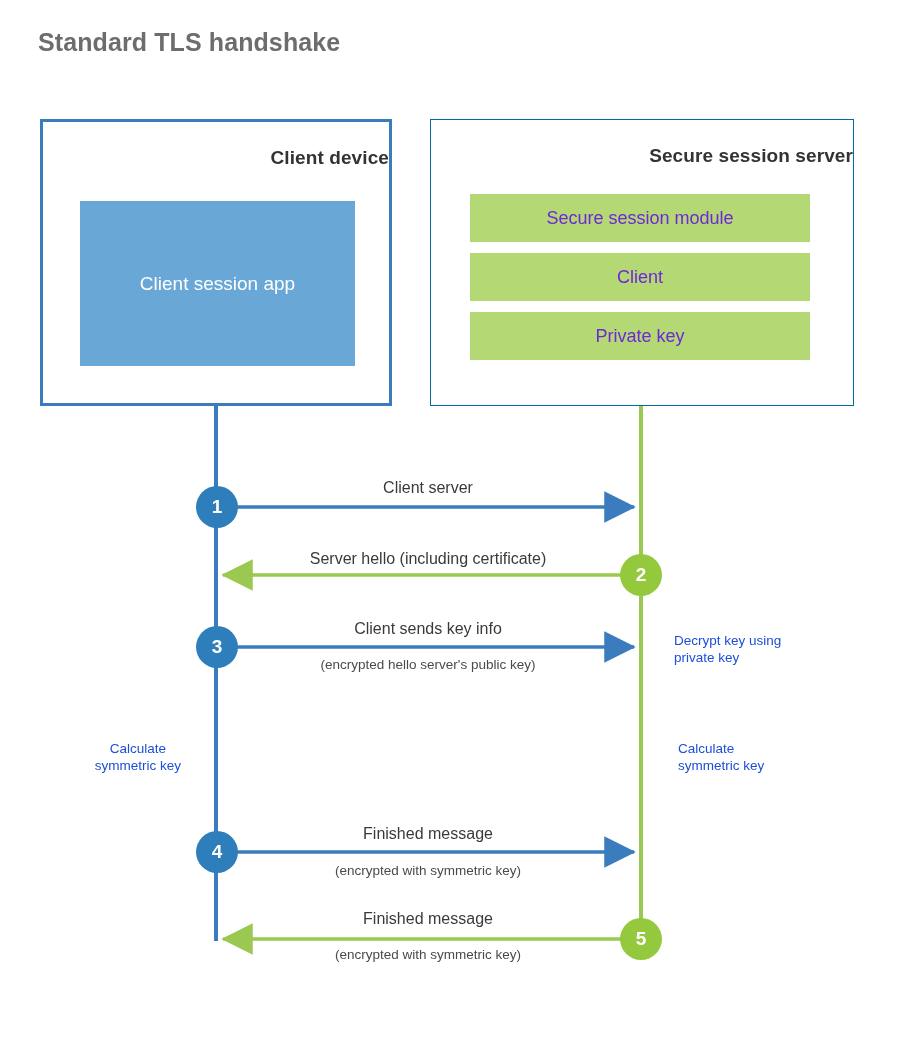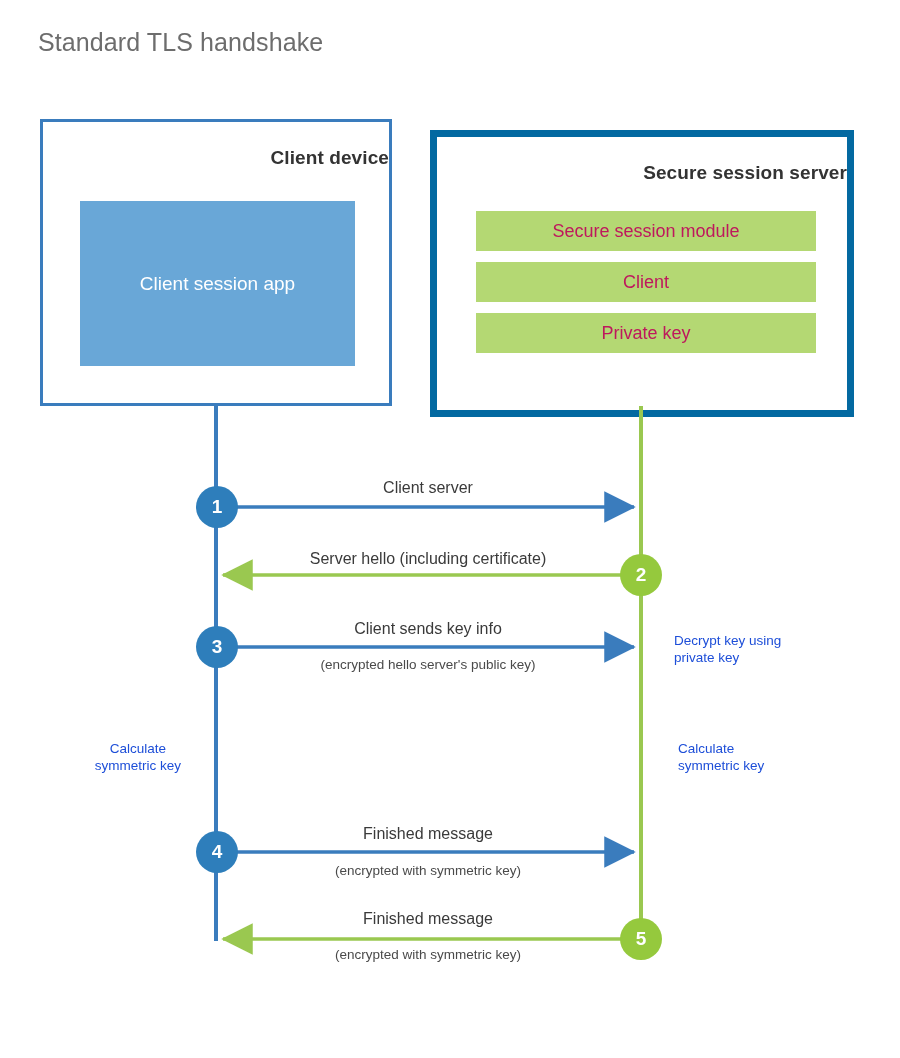--- a/index.html
+++ b/index.html
@@ -21,21 +21,21 @@
     width: 900px;
     height: 1058px;
   }
 
   
   .page-title {
     position: absolute;
     left: 38px;
     top: 28px;
     font-size: 25px;
-    font-weight: 400;
+    font-weight: 700;
     color: #6d6d6d;
     letter-spacing: 0.1px;
     white-space: nowrap;
   }
 
   
   .participant-box {
     position: absolute;
     background: #ffffff;
     box-sizing: border-box;
@@ -45,22 +45,21 @@
     top: 119px;
     width: 352px;
     height: 287px;
     border: 3px solid #3a7cbd;
   }
   .box-server {
     left: 430px;
     top: 119px;
     width: 424px;
     height: 287px;
-    border: 7px solid #0369a1;
-    margin-top: 11px;
+    border: 1px solid #0369a1;
   }
   .box-title {
     text-align: right;
     font-size: 19px;
     font-weight: bold;
     color: #333333;
     margin-top: 25px;
     letter-spacing: 0.1px;
   }
 
@@ -83,23 +82,23 @@
     box-sizing: border-box;
   }
   .server-blocks {
     position: absolute;
     left: 39px;
     top: 74px;
     width: 340px;
   }
   .server-block {
     background: #b4d873;
-    color: #be185d;
+    color: #6d28d9;
     font-size: 18px;
-    height: 40px;
+    height: 48px;
     display: flex;
     align-items: center;
     justify-content: center;
     margin-bottom: 11px;
     text-align: left;
   }
   .server-block:last-child { margin-bottom: 0; }
 
   
   #flow-svg {

